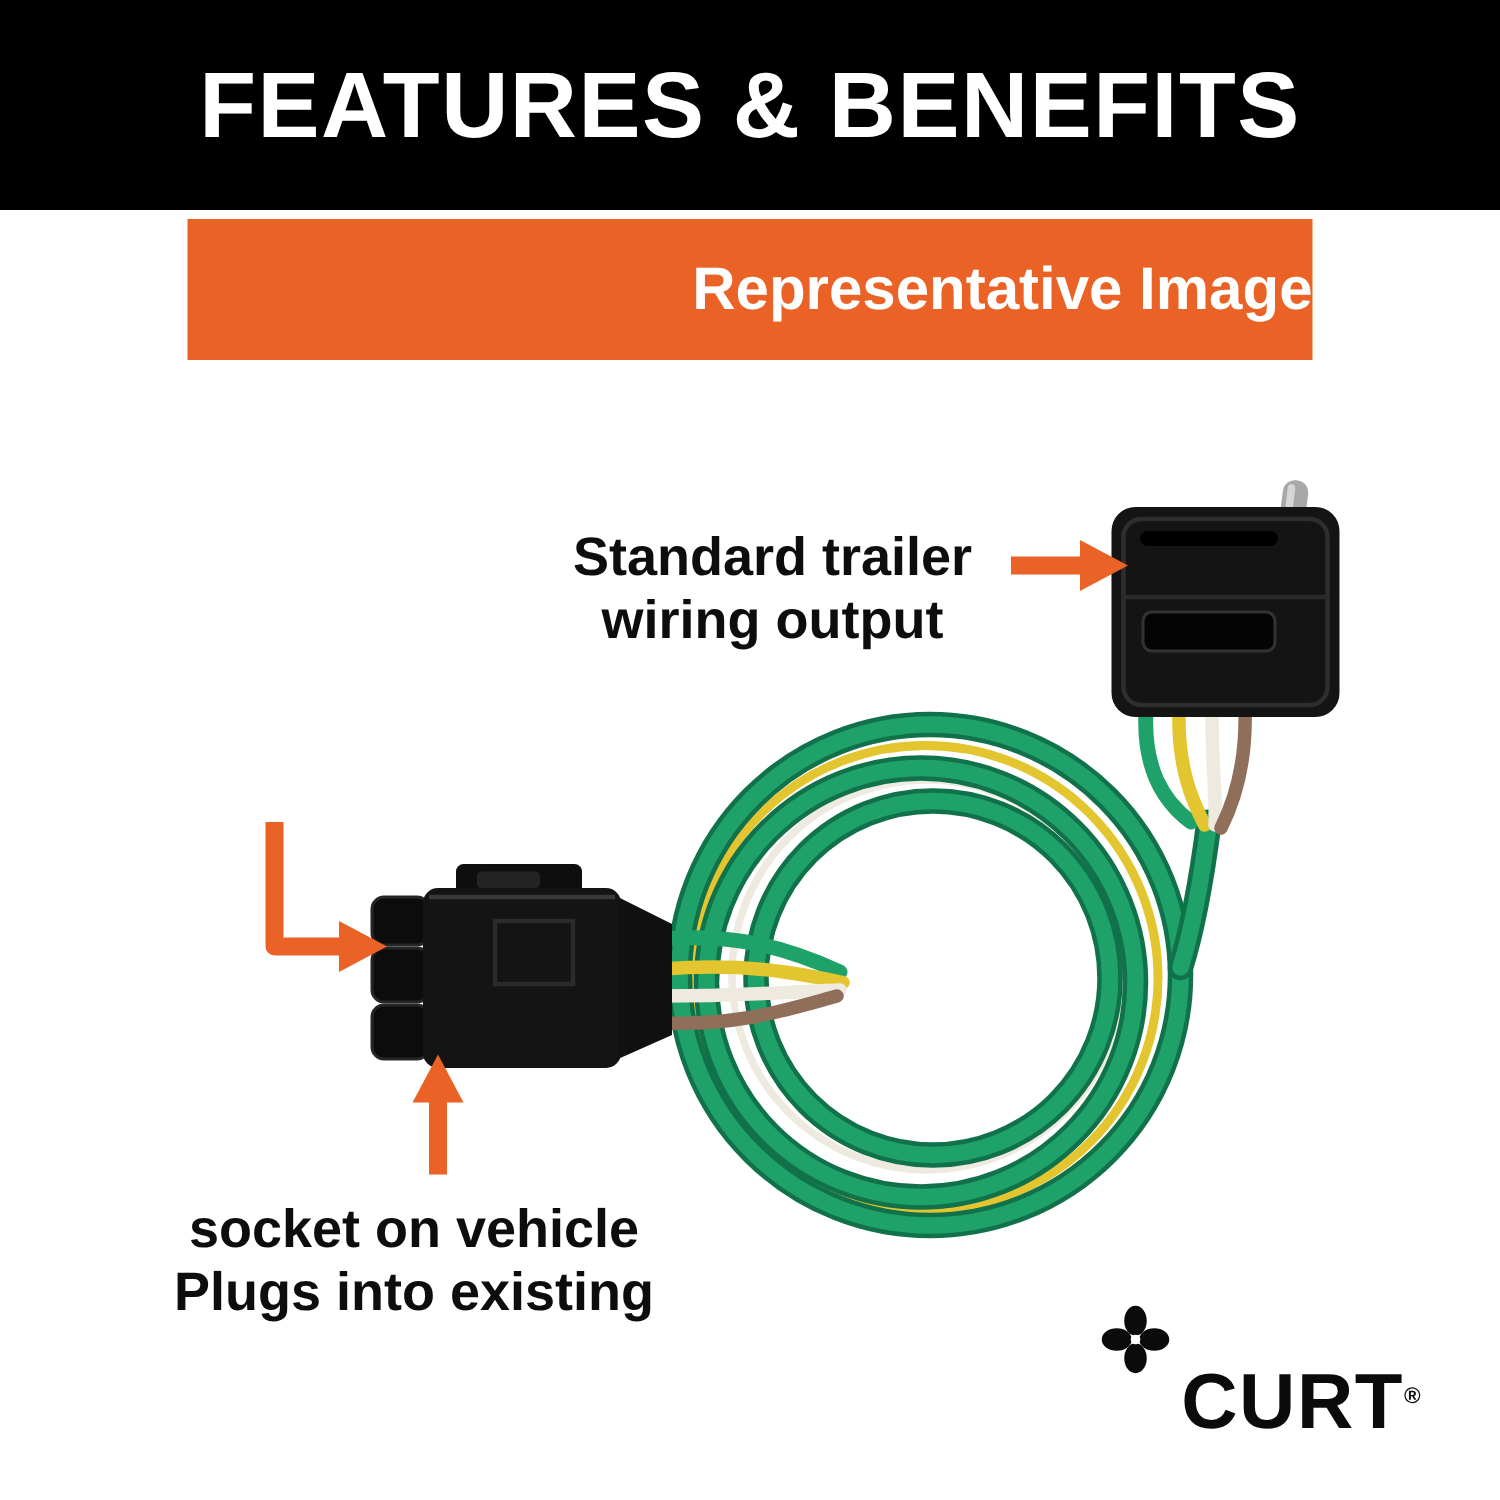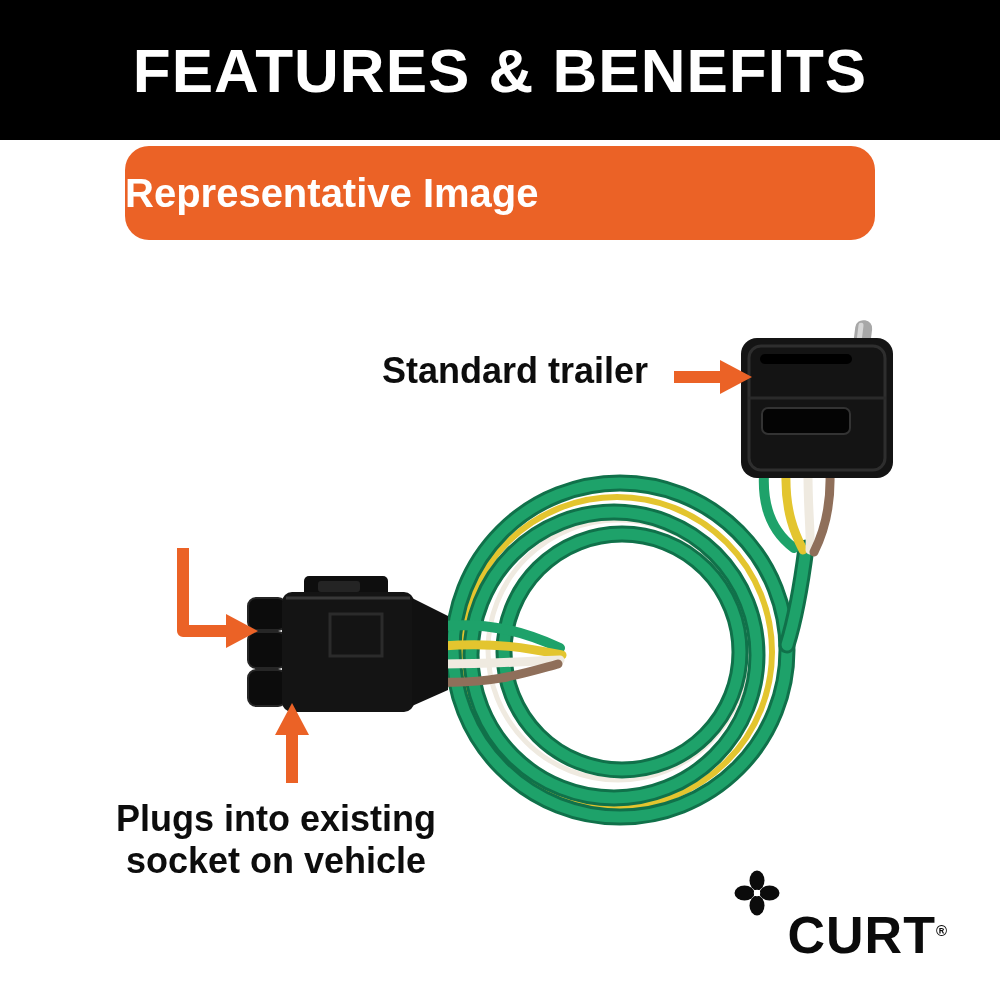--- a/index.html
+++ b/index.html
@@ -4,21 +4,21 @@
 <style>
   * { margin:0; padding:0; box-sizing:border-box; }
   html,body { background:#ffffff; font-family:"Liberation Sans", sans-serif; }
   .stage { position:relative; width:1000px; height:1000px; background:#ffffff; overflow:hidden; }
 
   .header { position:absolute; top:0; left:0; width:1000px; height:140px; background:#000000;
             display:flex; align-items:center; justify-content:center; }
   .header h1 { color:#ffffff; font-size:62px; font-weight:800; letter-spacing:1px; white-space:nowrap; }
 
   .banner { position:absolute; left:125px; top:146px; width:750px; height:94px; background:#EB6226;
-            display:flex; align-items:center; justify-content:flex-start;border-radius:24px; }
+            display:flex; align-items:center; justify-content:flex-end; }
   .banner span { color:#ffffff; font-size:40px; font-weight:700; }
 
   svg.scene { position:absolute; left:0; top:0; width:1000px; height:1000px; }
 
   .label { position:absolute; text-align:center; font-weight:700; font-size:36px; color:#0d0d0d; line-height:1.18; }
   .label div { white-space:nowrap; }
 
   .logo { position:absolute; right:52px; bottom:40px; display:flex; align-items:flex-start; gap:8px; }
   .logo .wordmark { font-size:52px; font-weight:800; color:#0b0b0b; letter-spacing:1px; line-height:0.95;margin-top:41px; }
   .logo sup { font-size:15px; font-weight:700; color:#0b0b0b; position:relative; top:2px; }
@@ -101,26 +101,27 @@
       </g>
       <g>
         <line x1="292" y1="783" x2="292" y2="733" stroke-width="12" stroke="#EB6226"></line>
         <polygon points="275,735 292,703 309,735" fill="#EB6226"></polygon>
       </g>
     </g>
   </svg>
 
   <div class="label" style="left:355px; top:306px; width:320px;margin-top:44px;">
     <div>Standard trailer</div>
+    <div>wiring output</div>
   </div>
 
 
   <div class="label" style="left:76px; top:798px; width:400px;">
+    <div>socket on vehicle</div>
     <div>Plugs into existing</div>
-    <div>socket on vehicle</div>
   </div>
 
   <div class="logo">
     <svg width="46" height="46" viewBox="0 0 46 46">
       <g fill="#0b0b0b">
         <ellipse cx="23" cy="10.5" rx="7.5" ry="10"></ellipse>
         <ellipse cx="35.5" cy="23" rx="10" ry="7.5"></ellipse>
         <ellipse cx="23" cy="35.5" rx="7.5" ry="10"></ellipse>
         <ellipse cx="10.5" cy="23" rx="10" ry="7.5"></ellipse>
       </g>

